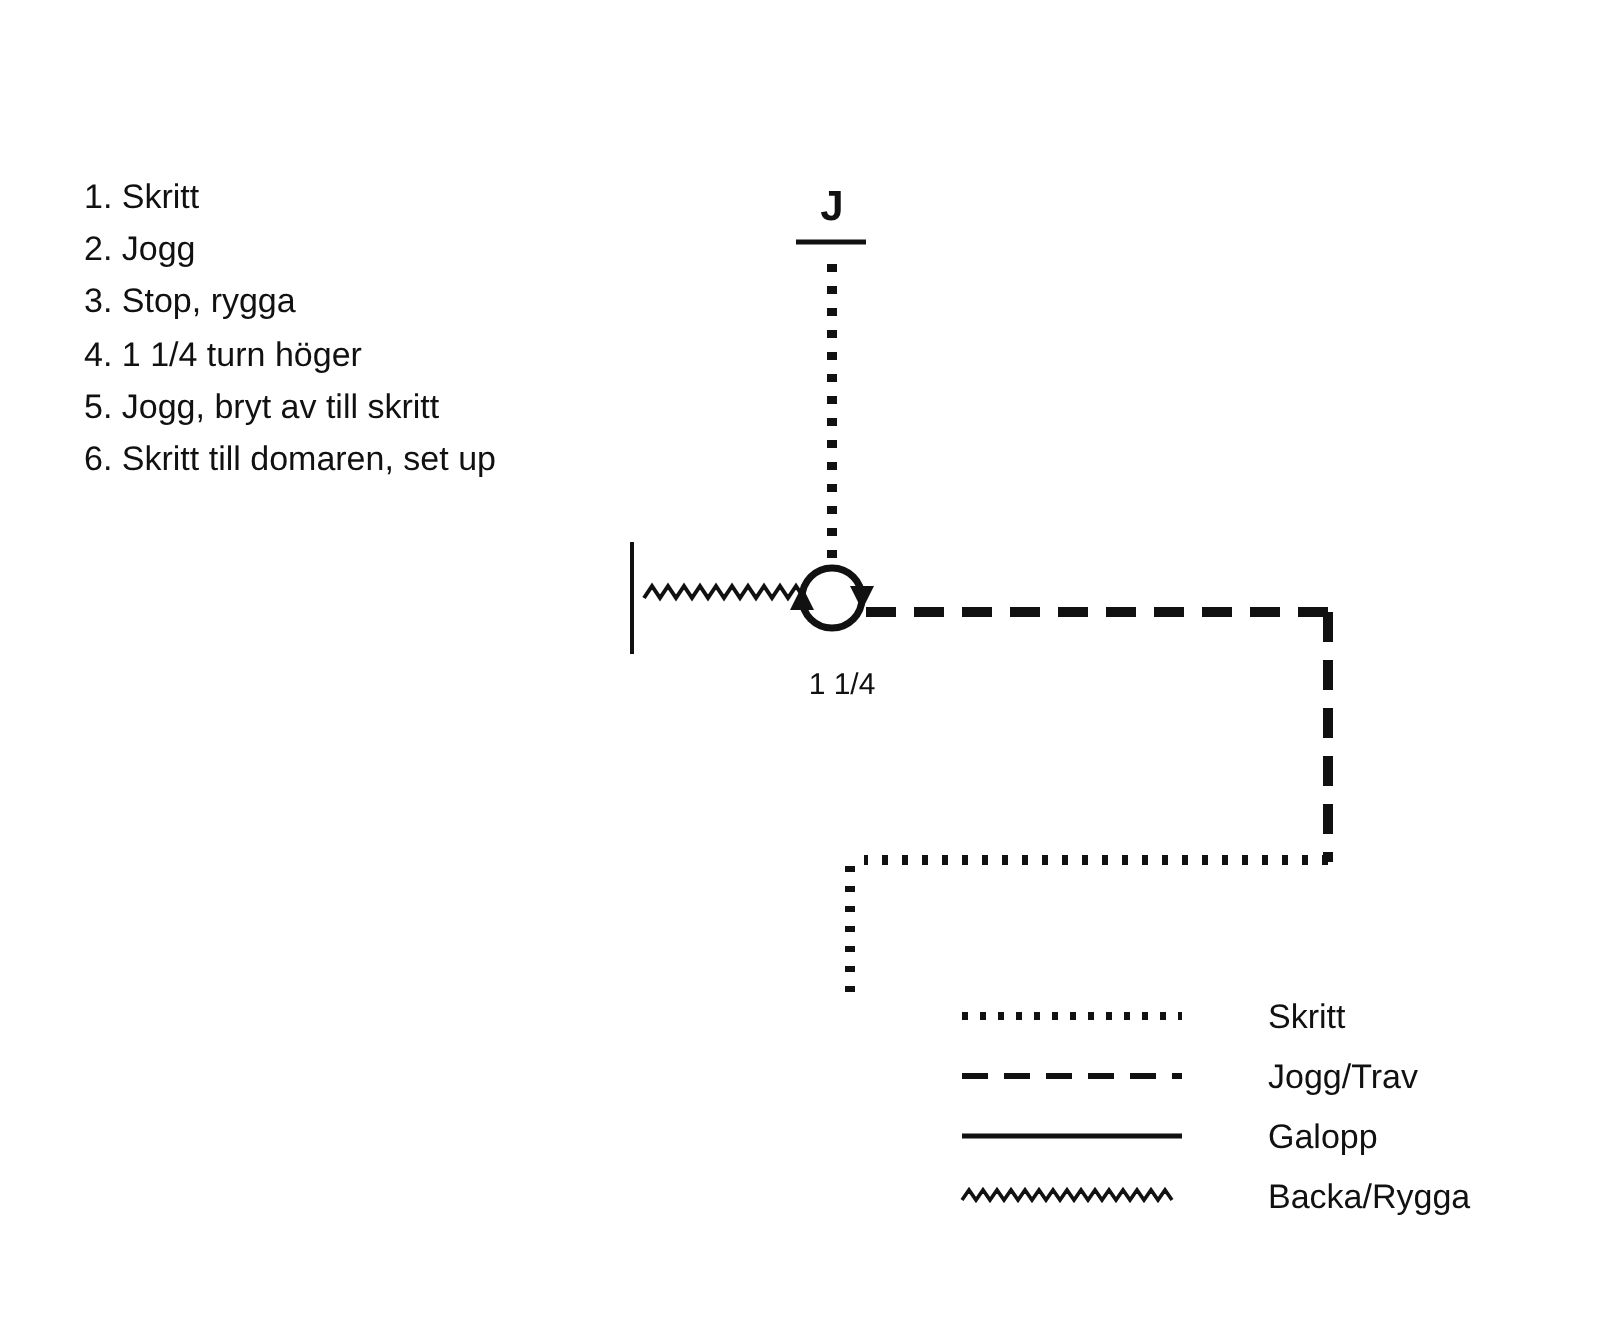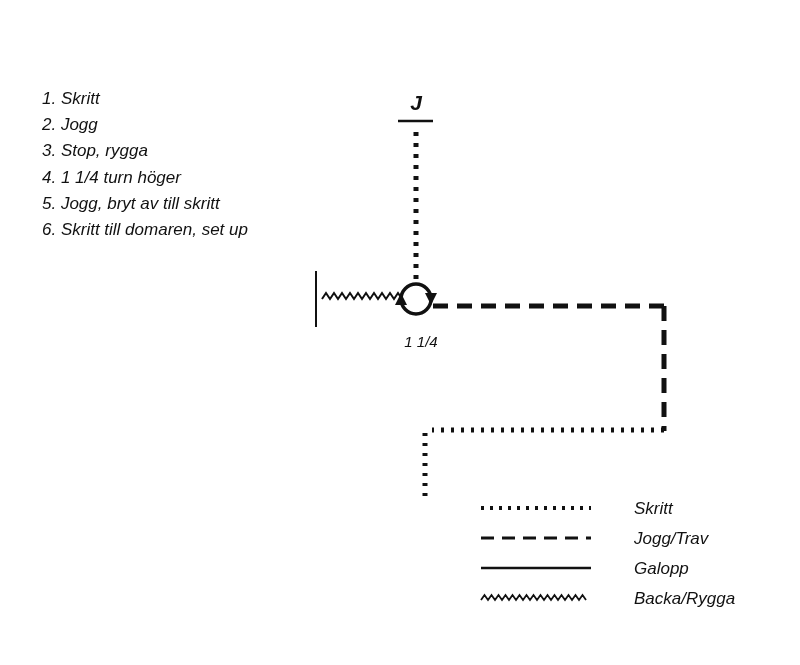--- a/index.html
+++ b/index.html
@@ -7,21 +7,20 @@
     padding: 0;
     background: #ffffff;
   }
   .stage {
     position: relative;
     width: 800px;
     height: 665px;
     background: #ffffff;
     font-family: "Liberation Sans", sans-serif;
     overflow: hidden;
-    font-style: italic;
   }
   svg text {
     fill: #111111;
     font-family: "Liberation Sans", sans-serif;
   }
   .instr        { font-size: 17px; }
   .judge-text   { font-size: 21px; font-weight: bold; }
   .turn-text    { font-size: 15px; }
   .legend-text  { font-size: 17px; }
   .stroke {

